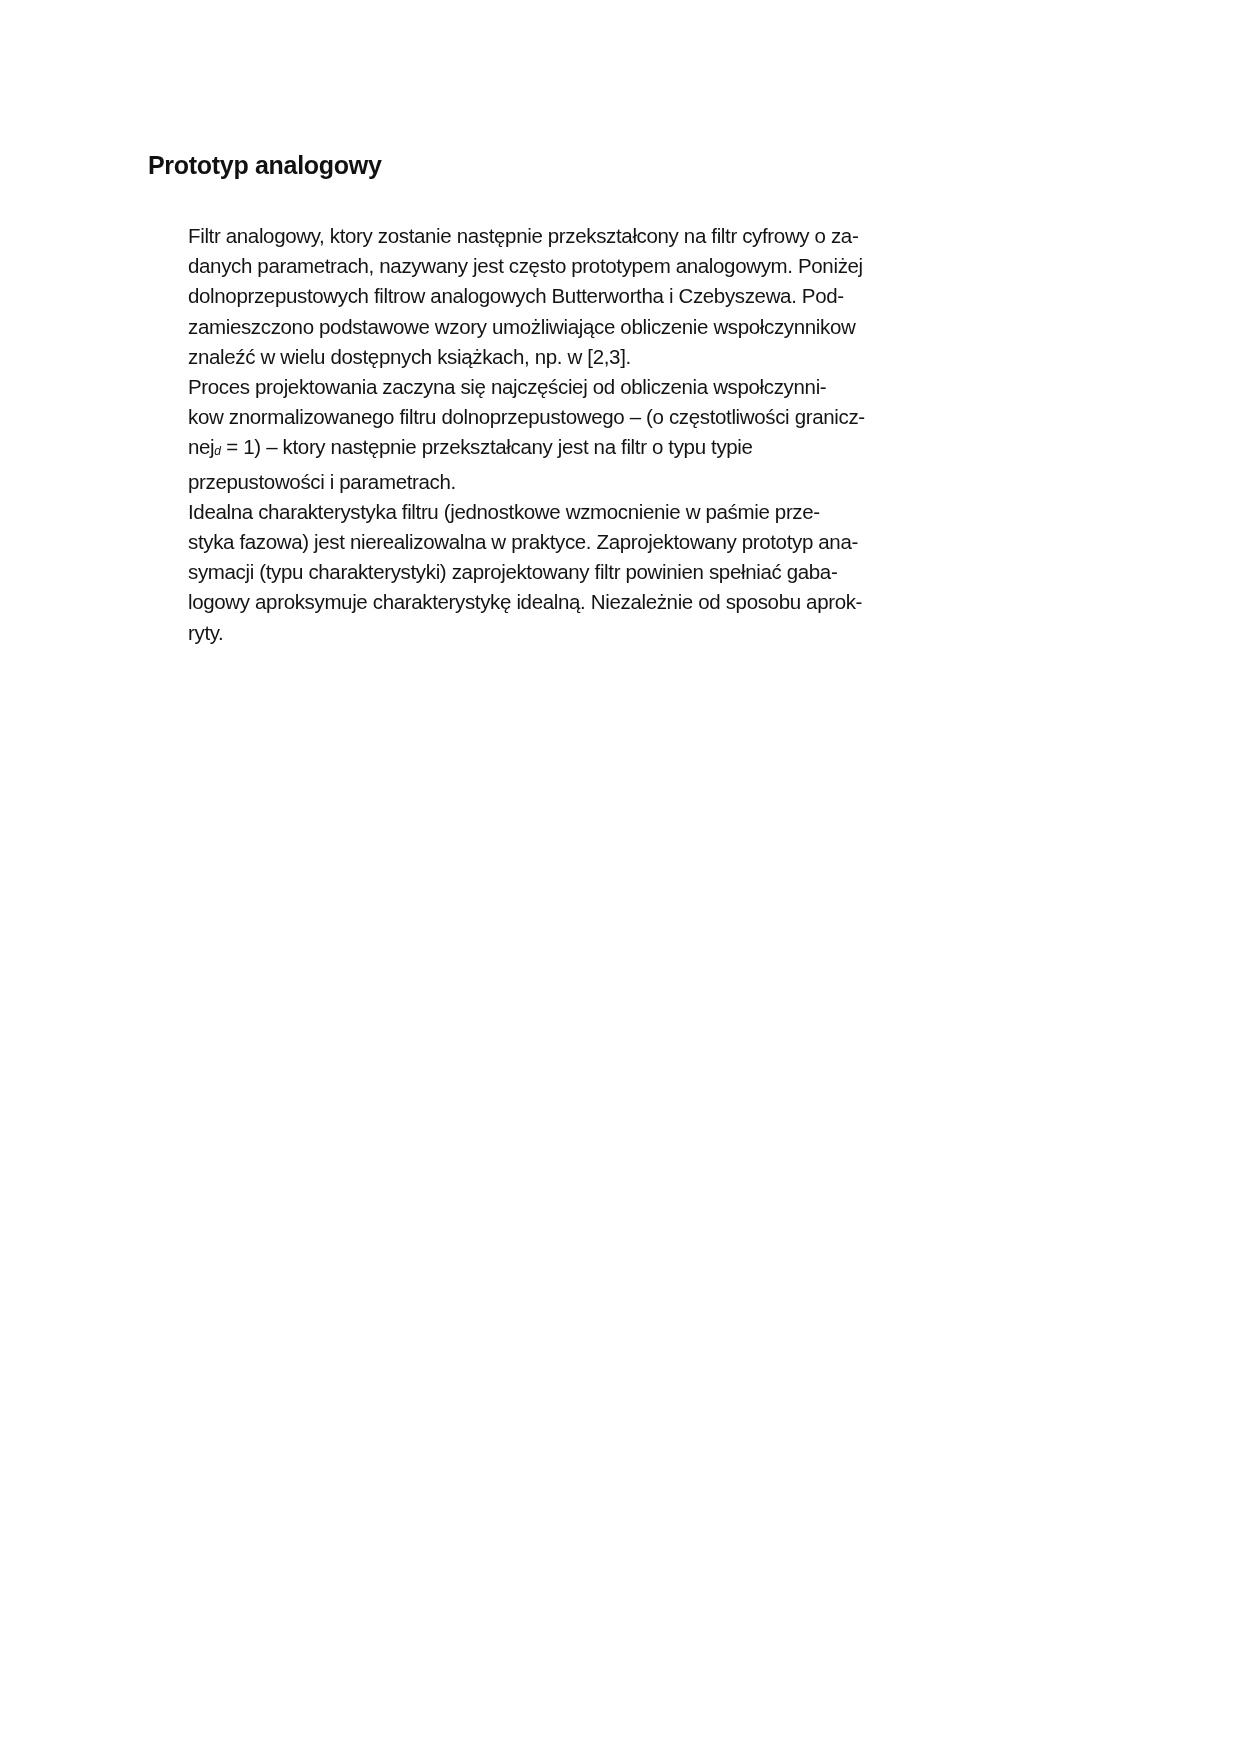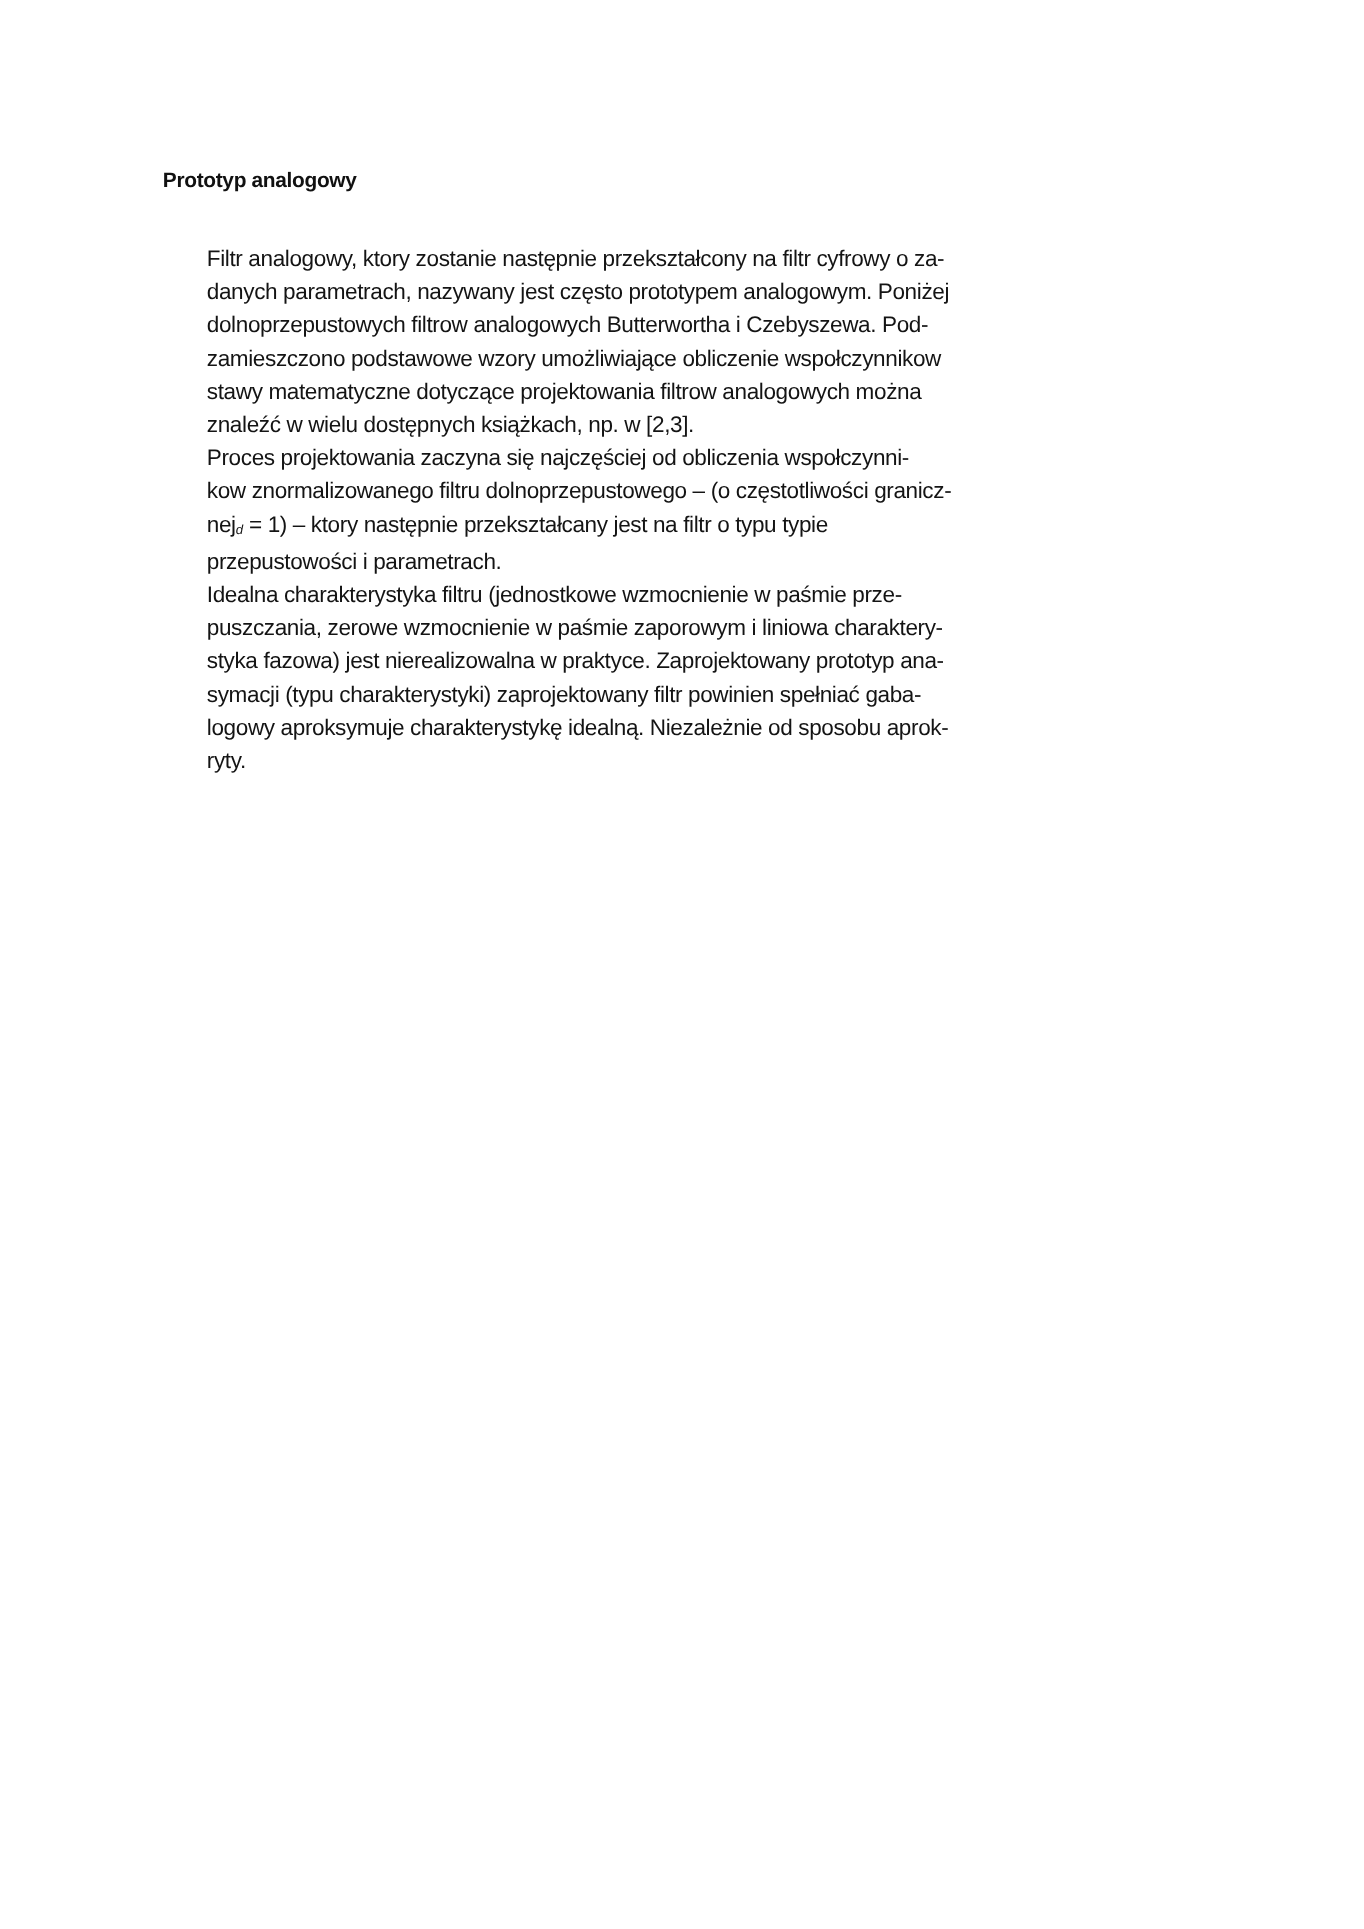--- a/index.html
+++ b/index.html
@@ -20,21 +20,21 @@
       left: 0; top: 0;
       width: 1240px;
       height: 1754px;
       background: #ffffff;
     }
     .heading {
       position: absolute;
       left: 148px;
       top: 148px;
       margin: 0;
-      font-size: 19px;
+      font-size: 25px;
       font-weight: bold;
       letter-spacing: -0.3px;
       line-height: 34px;
       color: #111111;
     }
     .body-text {
       position: absolute;
       left: 148px;
       top: 221px;
       width: 800px;
@@ -60,26 +60,24 @@
 <body>
 
 <div class="page">
   <h1 class="heading">Prototyp analogowy</h1>
 
   <div class="body-text">
     <span class="line">Filtr analogowy, ktory zostanie następnie przekształcony na filtr cyfrowy o za-</span>
     <span class="line">danych parametrach, nazywany jest często prototypem analogowym. Poniżej</span>
     <span class="line">dolnoprzepustowych filtrow analogowych Butterwortha i Czebyszewa. Pod-</span>
     <span class="line">zamieszczono podstawowe wzory umożliwiające obliczenie wspołczynnikow</span>
-    <span class="line">stawy matematyczne dotyczące projektowania filtrow analogowych można</span>
     <span class="line">znaleźć w wielu dostępnych książkach, np. w [2,3].</span>
     <span class="line">Proces projektowania zaczyna się najczęściej od obliczenia wspołczynni-</span>
     <span class="line">kow znormalizowanego filtru dolnoprzepustowego – (o częstotliwości granicz-</span>
     <span class="line"><span>nej</span><span class="sub">d</span><span> = 1) – </span><span>ktory następnie przekształcany jest na filtr o typu typie</span></span>
     <span class="line">przepustowości i parametrach.</span>
     <span class="line">Idealna charakterystyka filtru (jednostkowe wzmocnienie w paśmie prze-</span>
-    <span class="line">puszczania, zerowe wzmocnienie w paśmie zaporowym i liniowa charaktery-</span>
     <span class="line">styka fazowa) jest nierealizowalna w praktyce. Zaprojektowany prototyp ana-</span>
     <span class="line">symacji (typu charakterystyki) zaprojektowany filtr powinien spełniać gaba-</span>
     <span class="line">logowy aproksymuje charakterystykę idealną. Niezależnie od sposobu aprok-</span>
     <span class="line">ryty.</span>
   </div>
 </div>
 
 </body></html>

